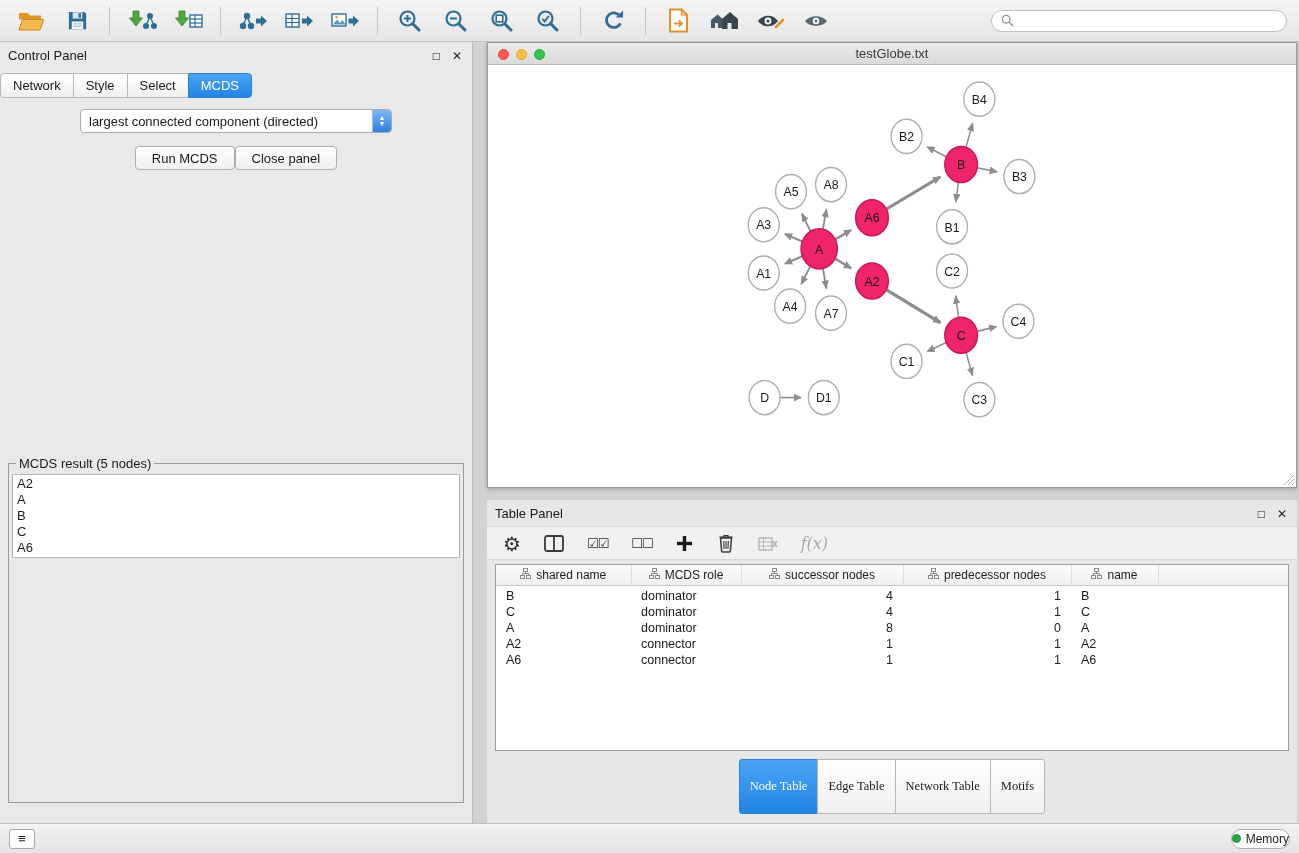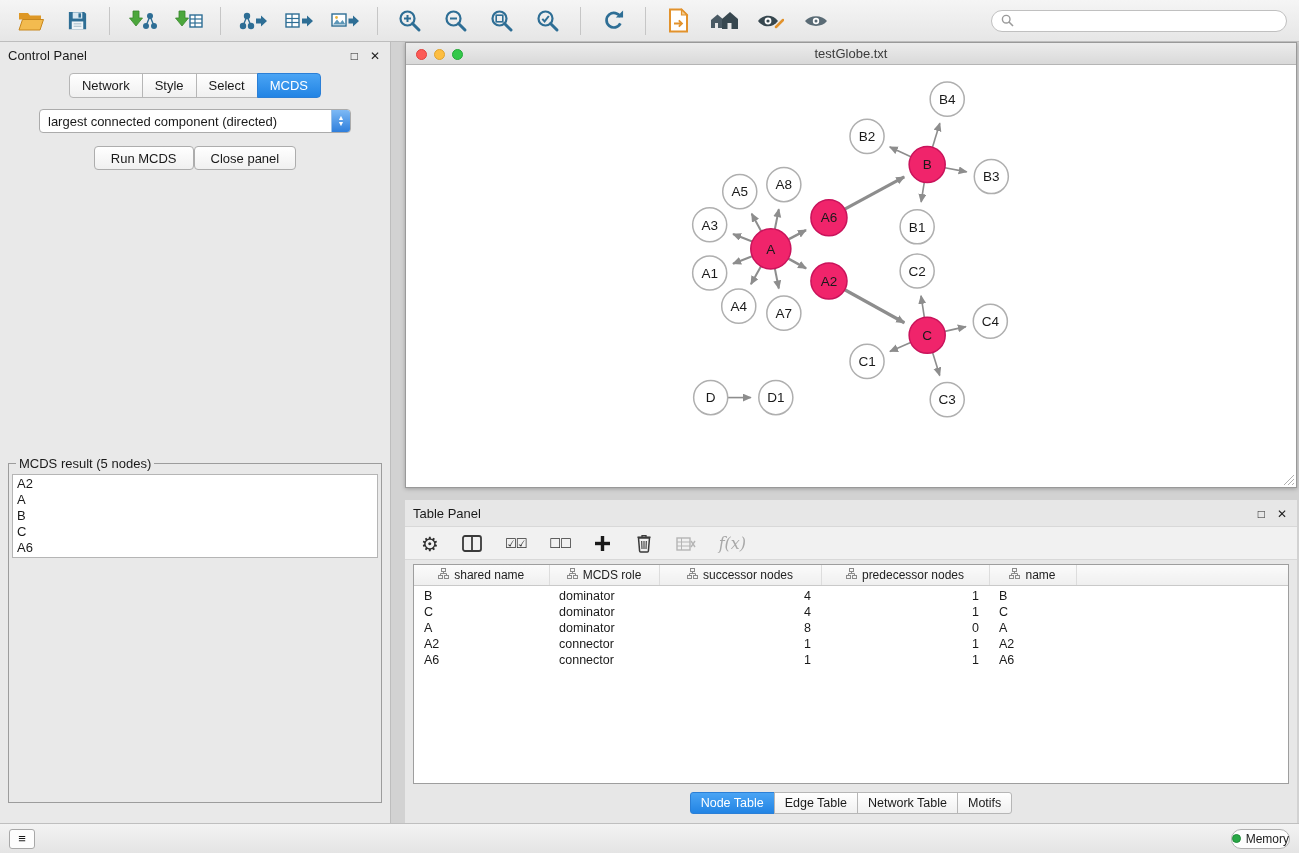--- a/index.html
+++ b/index.html
@@ -24,28 +24,28 @@
   .tb-sep { width:1px; height:28px; background:#c6c6c6; margin:0 7px; flex:none; }
   .tb-spacer { flex:1; }
   .searchbox { width:296px; height:22px; border:1px solid #c0c0c0; border-radius:12px; background:#fff;
                display:flex; align-items:center; padding:0 9px; gap:5px; margin-right:2px; }
   .searchbox input { border:none; outline:none; flex:1; font-size:12px; background:transparent; font-family:inherit; }
 
   
   .main { flex:1; display:flex; overflow:hidden; background:#d2d2d2; }
 
   
-  .control-panel { width:391px; flex:none; background:#e9e9e9; border-right:1px solid #bdbdbd;
+  .control-panel { width:473px; flex:none; background:#e9e9e9; border-right:1px solid #bdbdbd;
                    display:flex; flex-direction:column; }
   .panel-header { display:flex; align-items:center; padding:6px 10px 2px 8px; font-size:13px; }
   .panel-controls { margin-left:auto; display:flex; gap:12px; align-items:center; }
   .pc-icon { font-size:12px; color:#222; }
   .pc-icon.bold { font-weight:bold; }
 
-  .seg-tabs { display:flex; justify-content:center; margin-top:8px; }
+  .seg-tabs { display:flex; justify-content:flex-start; margin-top:8px; }
   .seg-tab { padding:4px 12px; font-size:13px; background:linear-gradient(#ffffff,#f0f0f0);
              border:1px solid #b6b6b6; margin-left:-1px; cursor:default; }
   .seg-tab:first-child { border-radius:4px 0 0 4px; margin-left:0; }
   .seg-tab:last-child { border-radius:0 4px 4px 0; }
   .seg-tab.active { background:linear-gradient(#4aa4f4,#2284e4); border-color:#2b7fd6; color:#fff; }
 
   .opt-label { text-align:center; margin-top:26px; }
   .dropdown { width:312px; height:24px; margin:11px auto 0; background:#fff; border:1px solid #ababab;
               border-radius:4px; display:flex; align-items:center; overflow:hidden; }
   .dd-text { flex:1; padding-left:8px; font-size:13px; white-space:nowrap; }
@@ -91,22 +91,22 @@
   table.data { border-collapse:collapse; width:100%; table-layout:fixed; }
   table.data th { height:20px; background:linear-gradient(#fbfbfb,#efefef); border-bottom:1px solid #c9c9c9;
                   border-right:1px solid #ddd; font-weight:normal; font-size:12px; color:#222; }
   table.data th.filler { border-right:none; }
   .th-inner { display:flex; align-items:flex-end; justify-content:center; gap:5px; }
   table.data td { height:16px; line-height:16px; font-size:12.5px; padding:0 10px; overflow:hidden; white-space:nowrap; }
   table.data td.num { text-align:right; }
   table.data tbody tr:first-child td { padding-top:2px; }
 
   .tp-tabs { display:flex; justify-content:center; padding:8px 0 9px; }
-  .tp-tab { padding:3px 10px; font-size:12.5px; border:1px solid #b6b6b6;
-            background:linear-gradient(#ffffff,#f0f0f0); margin-left:-1px; }
+  .tp-tab { padding:19px 10px; font-size:12.5px; border:1px solid #b6b6b6;
+            background:linear-gradient(#ffffff,#f0f0f0); margin-left:-1px;font-family:Liberation Serif, serif; }
   .tp-tab:first-child { border-radius:3px 0 0 3px; margin-left:0; }
   .tp-tab:last-child { border-radius:0 3px 3px 0; }
   .tp-tab.active { background:linear-gradient(#4aa4f4,#2284e4); color:#fff; border-color:#2b7fd6; }
 
   
   .statusbar { height:30px; flex:none; background:linear-gradient(#f3f3f3,#e4e4e4); border-top:1px solid #bfbfbf;
                display:flex; align-items:center; padding:0 9px; }
   .list-btn { width:26px; height:20px; border:1px solid #a8a8a8; border-radius:3px; background:#fdfdfd;
               display:flex; align-items:center; justify-content:center; font-size:13px; }
   .memory-btn { margin-left:auto; height:20px; border:1px solid #b0b0b0; border-radius:10px; background:#fdfdfd;

